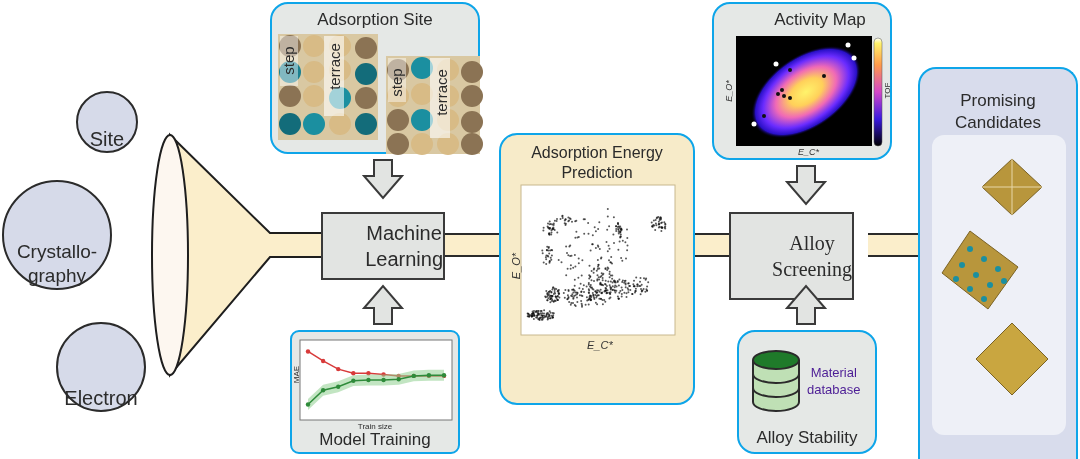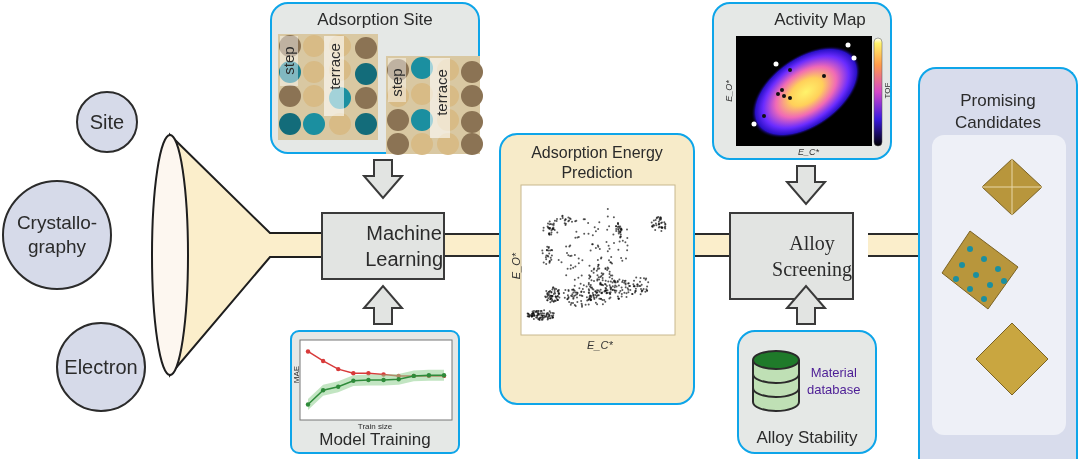--- a/index.html
+++ b/index.html
@@ -1,20 +1,20 @@
 <!DOCTYPE html>
 <html><head>
 <meta charset="utf-8">
 <style>
   html, body { margin: 0; padding: 0; background: #ffffff; }
   body { width: 1080px; height: 459px; position: relative; overflow: hidden;
          font-family: "Liberation Sans", "DejaVu Sans", sans-serif; color: #2b2b2b; }
   .abs { position: absolute; }
   .circle { position: absolute; border: 2px solid #2b2b2b; border-radius: 50%;
-            background: #d6dae9; display: flex; align-items: center; justify-content: center;
+            background: #d6dae9; display: flex; align-items: flex-end; justify-content: center;
             text-align: center; font-size: 20px; line-height: 24px; box-sizing: border-box; }
   .panel { position: absolute; border: 2px solid #0ea5e9; border-radius: 18px;
            background: #e5e8e6; box-sizing: border-box; }
   .panel-title { position: absolute; left: 0; right: 0; text-align: center; font-size: 17px; color: #2b2b2b; }
   .proc { position: absolute; border: 2px solid #3a3a3a; background: #e2e4e2; box-sizing: border-box;
           display: flex; align-items: center; justify-content: flex-end; text-align: center;
           font-size: 20px; line-height: 26px; }
   .pipe { position: absolute; background: #fbeecb; border-top: 2px solid #2b2b2b;
           border-bottom: 2px solid #2b2b2b; box-sizing: border-box; }
   svg { position: absolute; overflow: visible; }

